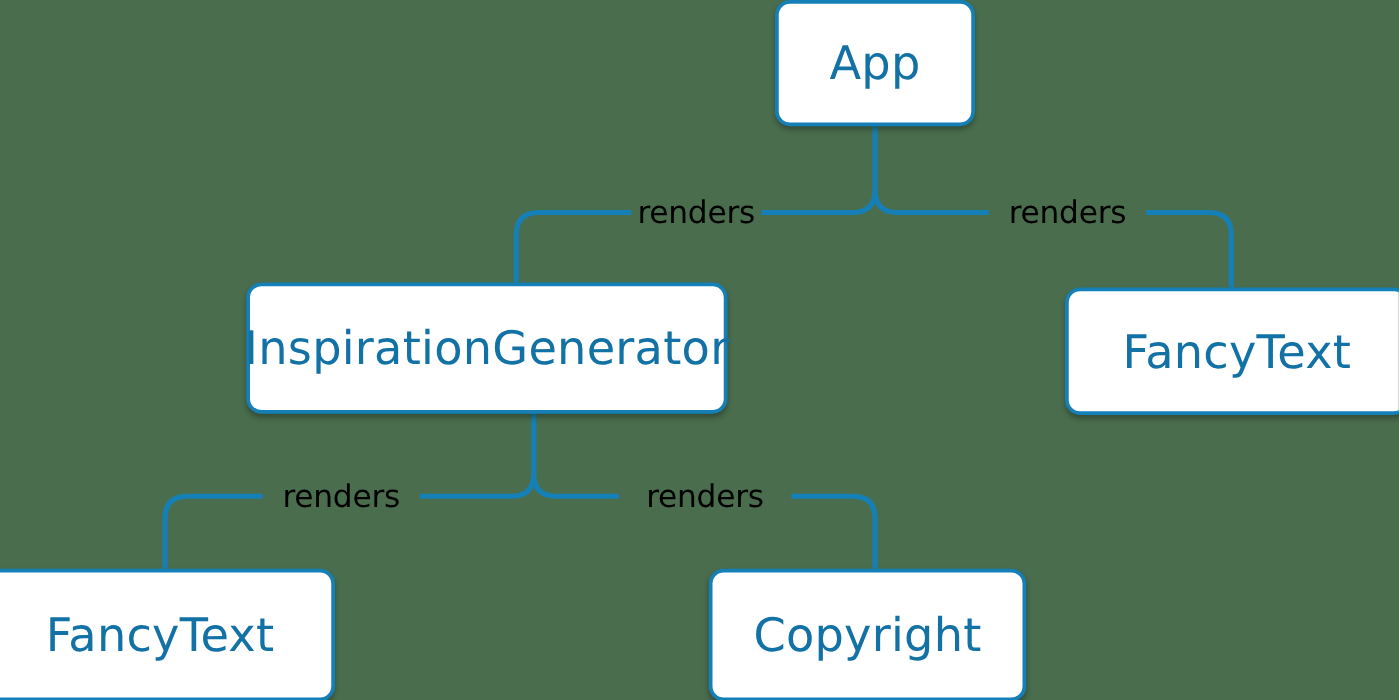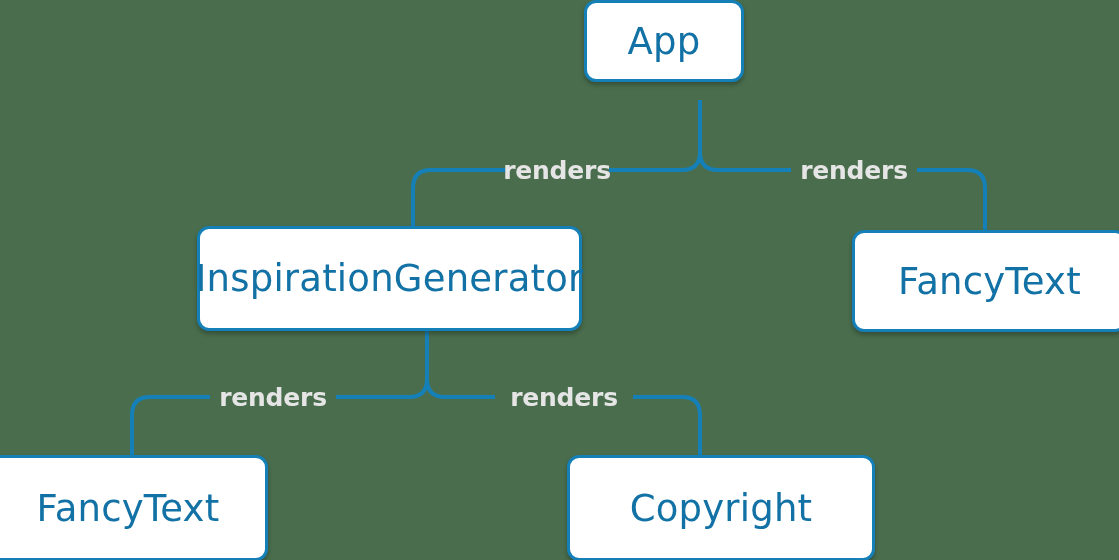--- a/index.html
+++ b/index.html
@@ -40,35 +40,35 @@
   .node-label {
     color: #1271a5;
     font-size: 37px;
     font-weight: 400;
     letter-spacing: 0.2px;
     white-space: nowrap;
     line-height: 1;
   }
   .edge-label {
     position: absolute;
-    color: #e5e5e5;
+    color: #000000;
     font-size: 25px;
-    font-weight: 700;
+    font-weight: 400;
     letter-spacing: -0.2px;
     white-space: nowrap;
     line-height: 1;
     z-index: 4;
     transform: translate(-50%, -50%);
   }
   
-  #node-app            { left: 584px; top: 0px;   width: 160px; height: 82px; border-top-left-radius: 12px; border-top-right-radius: 12px; text-align: right; }
+  #node-app            { left: 620px; top: 0px;   width: 160px; height: 101px; border-top-left-radius: 12px; border-top-right-radius: 12px; text-align: right; }
   #node-inspiration    { left: 197px; top: 226px; width: 385px; height: 105px; }
   #node-fancytext-right{ left: 852px; top: 230px; width: 275px; height: 102px; }
   #node-fancytext-left { left: -12px; top: 455px; width: 280px; height: 106px; }
-  #node-copyright      { left: 567px; top: 455px; width: 308px; height: 106px; }
+  #node-copyright      { left: 567px; top: 455px; width: 254px; height: 106px; }
 </style>
 </head>
 <body>
 
 <div id="diagram">
 
   <svg id="edge-layer" viewBox="0 0 1119 560" width="1119" height="560" xmlns="http://www.w3.org/2000/svg">
     <g fill="none" stroke="#1580b8" stroke-width="4" stroke-linecap="butt">
 
       <path d="M700,100 L700,152"></path>

